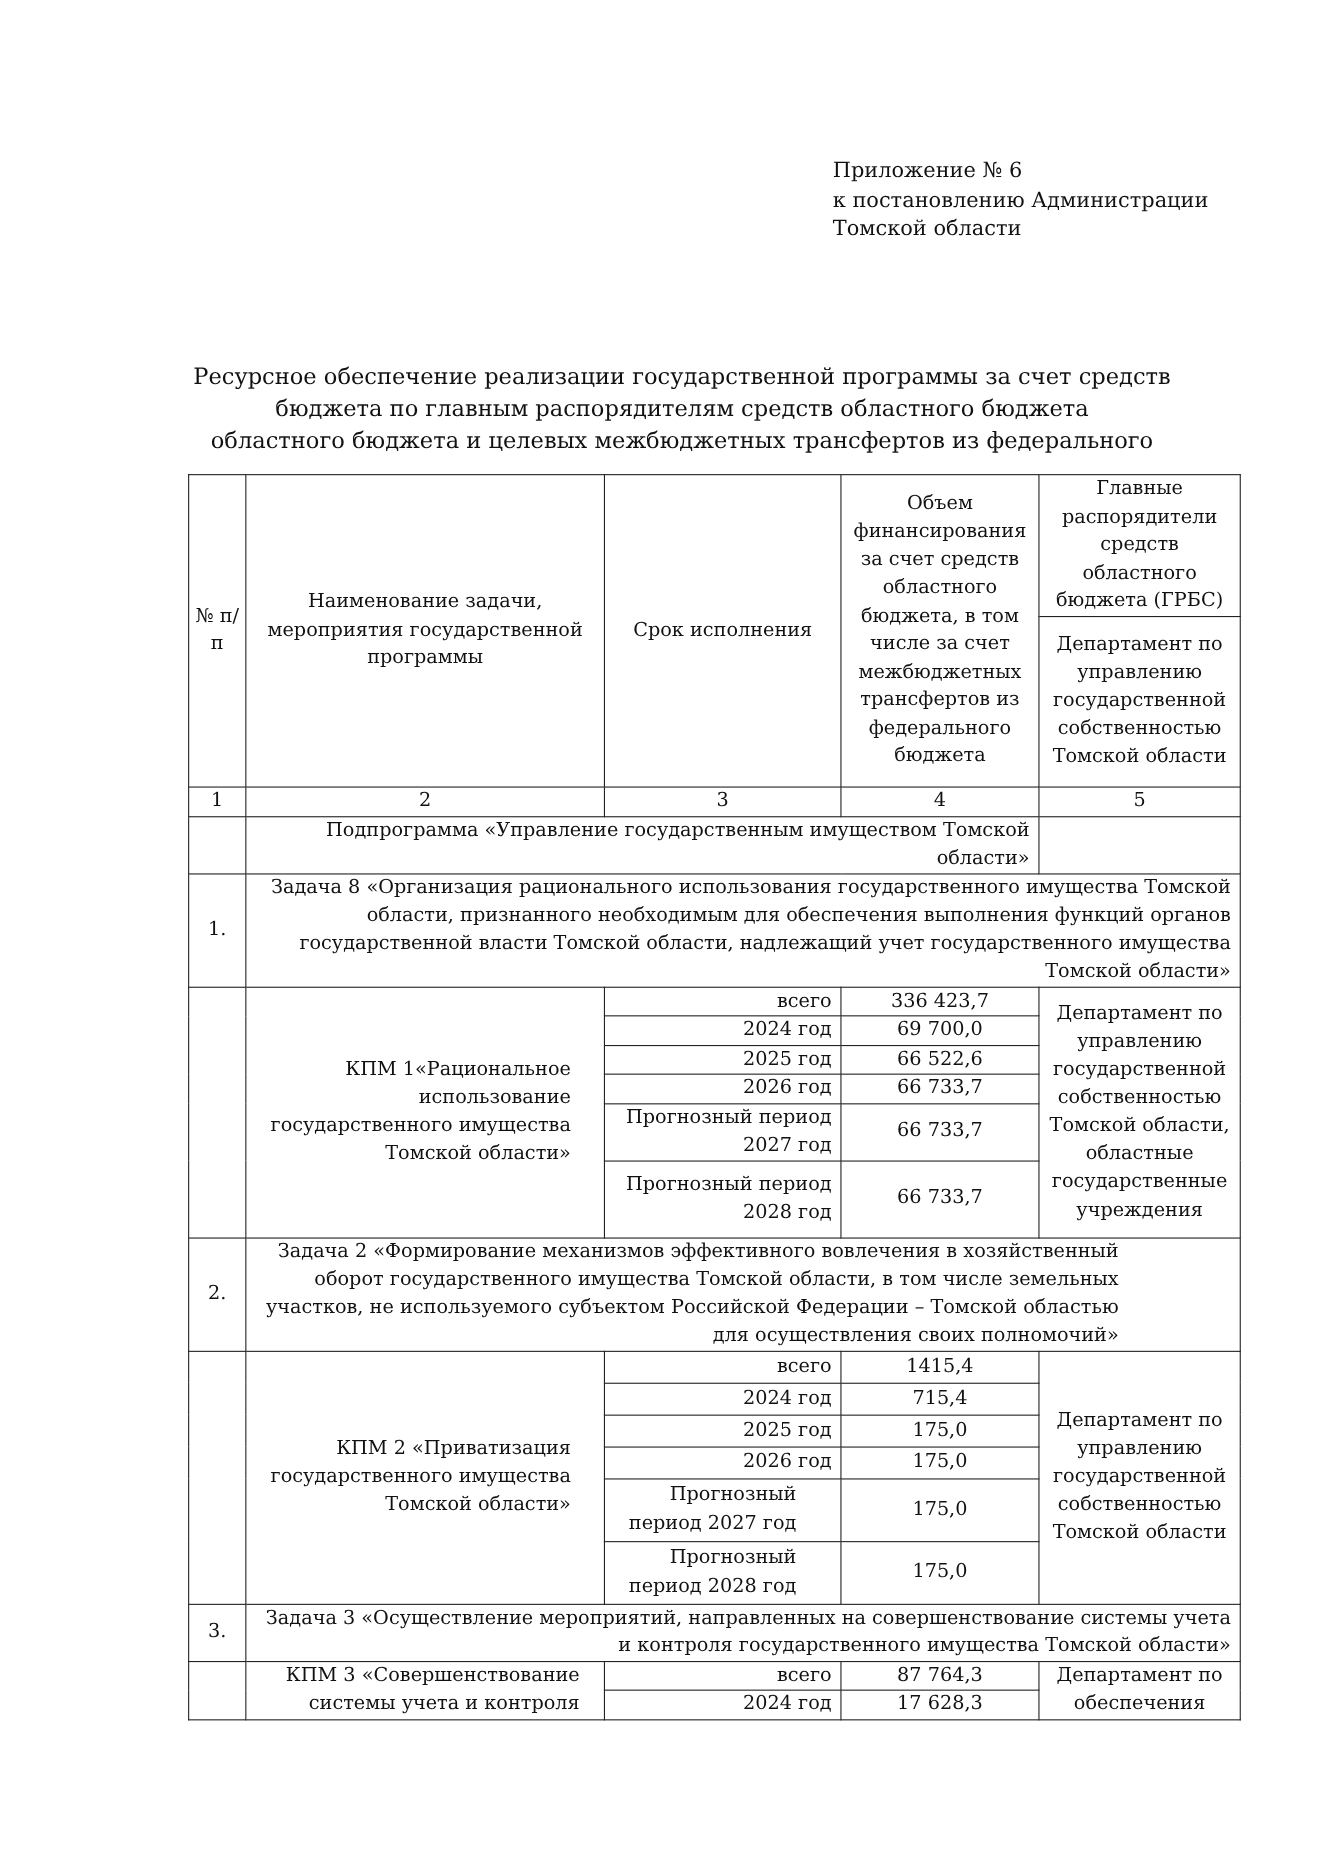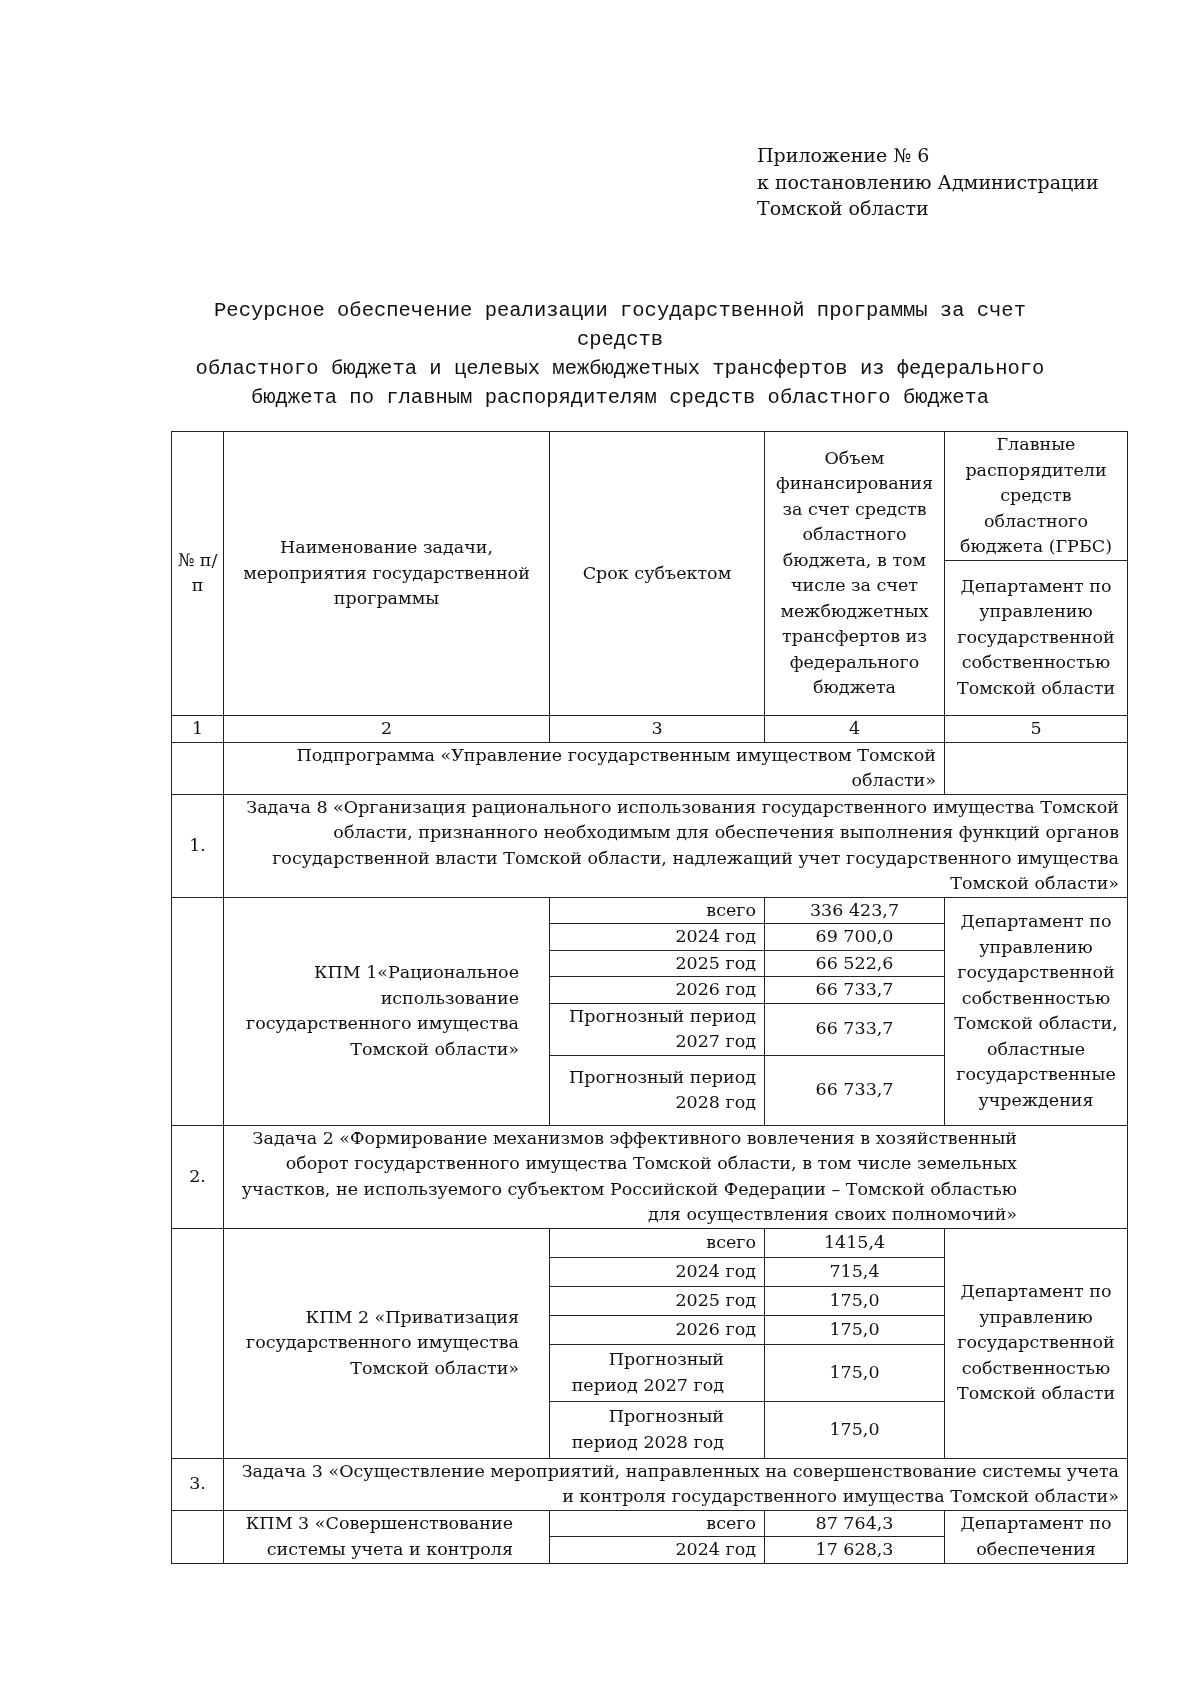--- a/index.html
+++ b/index.html
@@ -1,57 +1,57 @@
 <!DOCTYPE html>
 <html><head>
 <meta charset="utf-8">
 <style>
   html, body { margin: 0; padding: 0; background: #ffffff; }
   body { width: 1200px; height: 1698px; position: relative; overflow: hidden;
          font-family: "DejaVu Serif", "Liberation Serif", serif; color: #111; }
   .appendix { position: absolute; left: 757px; top: 142px; font-size: 19px; line-height: 26.5px; }
   .appendix div { white-space: nowrap; }
-  .doc-title { position: absolute; left: 170px; width: 900px; top: 296px; text-align: center;
-               font-size: 20.5px; line-height: 29px; font-family: Liberation Mono, monospace; }
+  .doc-title { position: absolute; left: 170px; width: 900px; top: 328px; text-align: center;
+               font-size: 20.5px; line-height: 29px; }
   table.main { position: absolute; left: 171px; top: 431px; width: 956px;
                border-collapse: collapse; table-layout: fixed; font-size: 17.5px; line-height: 25.5px; }
   table.main td { border: 1.4px solid #222; padding: 0 8px; vertical-align: middle; }
   td.c { text-align: center; }
   td.l { text-align: right; }
   td.val { text-align: center; }
   .hdr td { text-align: center; }
 </style>
 </head>
 <body>
 
 <div class="appendix">
   <div>Приложение № 6</div>
   <div>к постановлению  Администрации</div>
   <div>Томской области</div>
 </div>
 
 <div class="doc-title">
   <div>Ресурсное обеспечение реализации государственной программы за счет средств</div>
+  <div>бюджета по главным распорядителям средств областного бюджета</div>
   <div>областного бюджета и целевых межбюджетных трансфертов из федерального</div>
-  <div>бюджета по главным распорядителям средств областного бюджета</div>
 </div>
 
 <table class="main">
   <colgroup>
     <col style="width:52px">
     <col style="width:326px">
     <col style="width:215px">
     <col style="width:180px">
     <col style="width:183px">
   </colgroup>
   <tbody>
       <tr class="hdr" style="height:128px">
     <td rowspan="2" style="padding:0 2px">№ п/п</td>
     <td rowspan="2" style="padding:0 14px">Наименование задачи, мероприятия государственной программы</td>
-    <td rowspan="2">Срок субъектом</td>
+    <td rowspan="2">Срок исполнения</td>
     <td rowspan="2" style="padding:0 4px">Объем финансирования за счет средств областного бюджета, в том числе за счет межбюджетных трансфертов из федерального бюджета</td>
     <td style="padding:0 8px">Главные распорядители средств областного бюджета (ГРБС)</td>
   </tr>
   <tr class="hdr" style="height:155px">
     <td style="padding:0 8px">Департамент по управлению государственной собственностью Томской области</td>
   </tr>
   <tr class="hdr" style="height:27px">
     <td>1</td>
     <td>2</td>
     <td>3</td>
@@ -127,21 +127,21 @@
     <td class="l" style="padding-right:40px">Прогнозный период 2028 год</td>
     <td class="val">175,0</td>
   </tr>
 
   <tr style="height:51px">
     <td class="c" style="padding:0">3.</td>
     <td colspan="4" class="l">Задача 3 «Осуществление мероприятий, направленных на совершенствование системы учета и контроля государственного имущества Томской области»</td>
   </tr>
   <tr style="height:26px">
     <td rowspan="2"></td>
-    <td rowspan="2" class="l" style="padding-right:36px">КПМ 3 «Совершенствование системы учета и контроля</td>
+    <td rowspan="2" class="l" style="padding-right:22px">КПМ 3 «Совершенствование системы учета и контроля</td>
     <td class="l">всего</td>
     <td class="val">87 764,3</td>
     <td rowspan="2" class="c" style="padding:0 6px">Департамент по обеспечения</td>
   </tr>
   <tr style="height:26px">
     <td class="l">2024 год</td>
     <td class="val">17 628,3</td>
   </tr>
 </tbody>
   </table>

